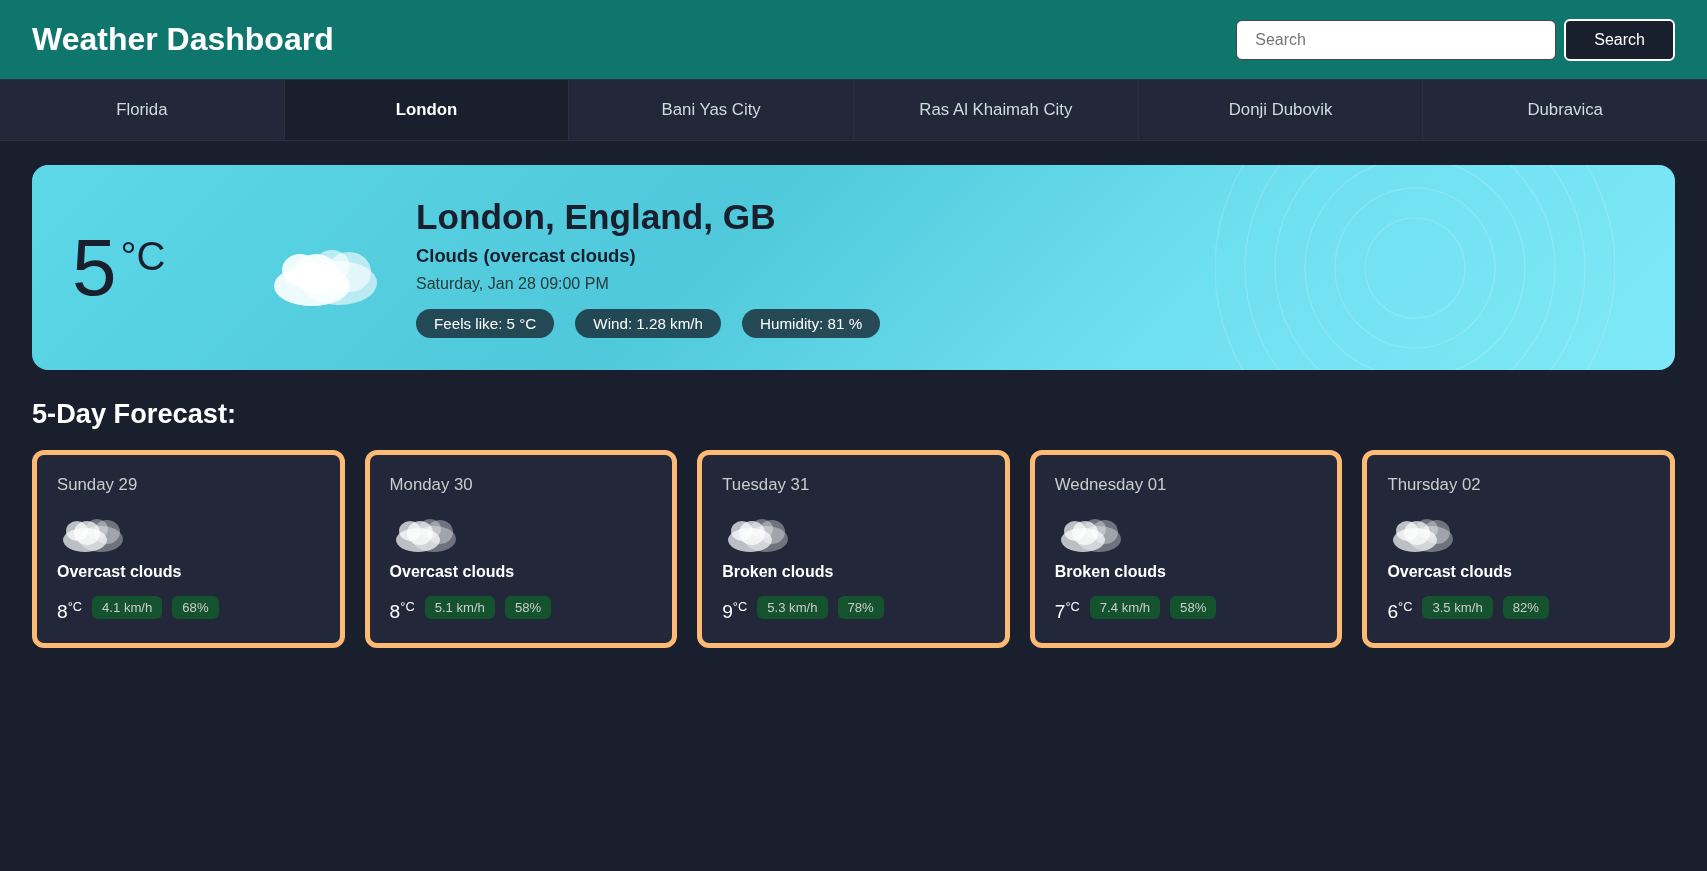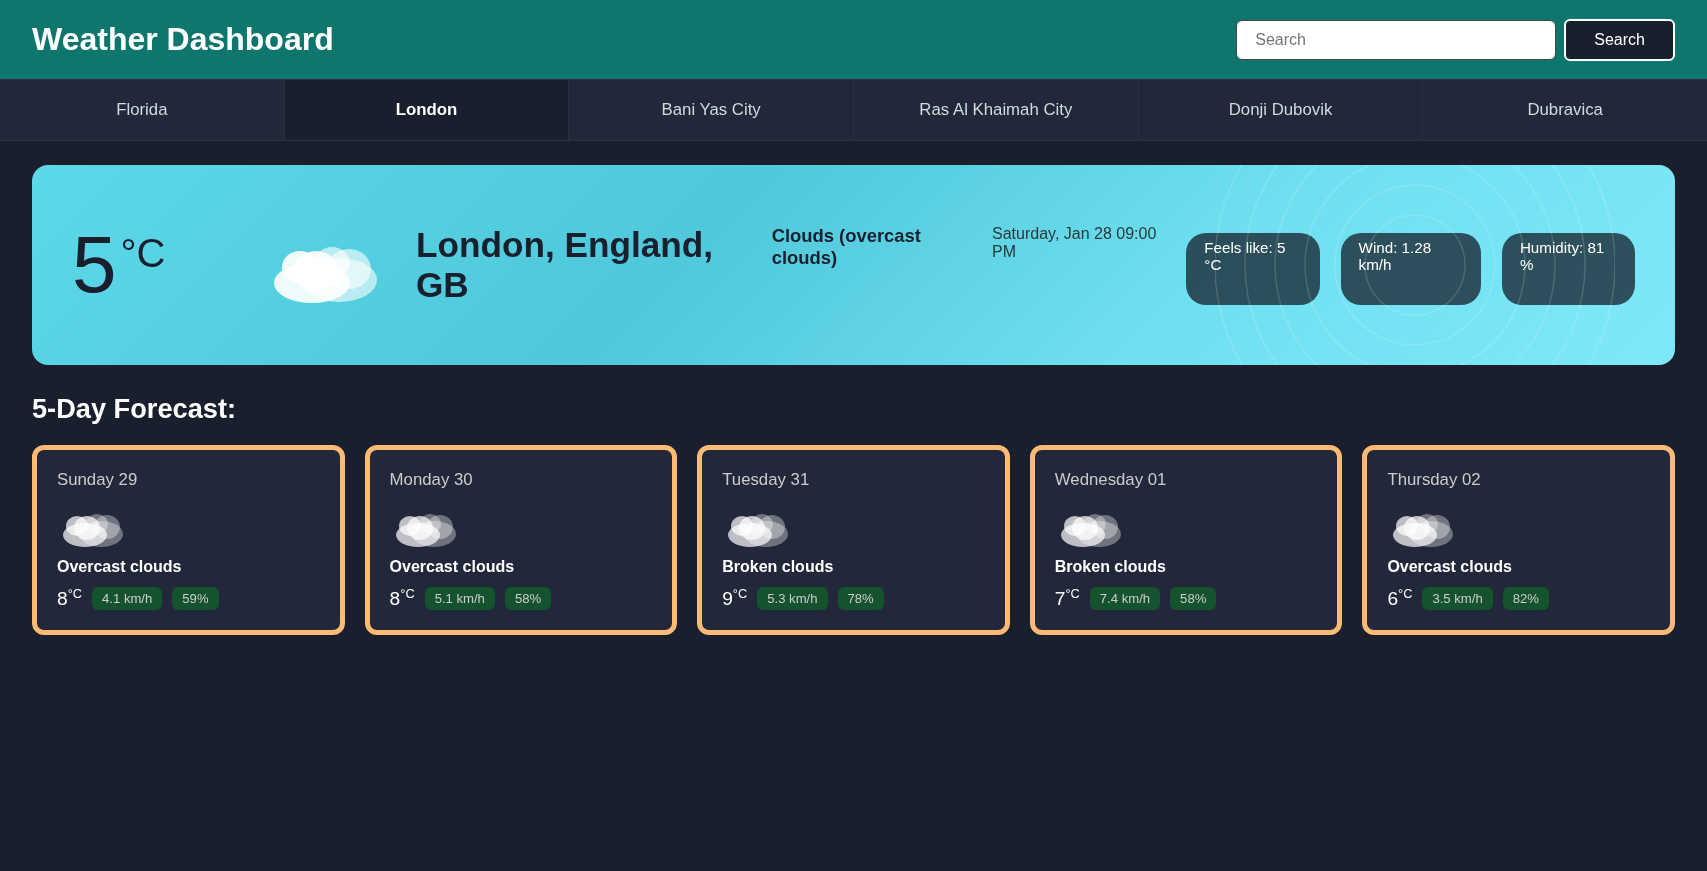--- a/index.html
+++ b/index.html
@@ -117,21 +117,21 @@
       font-size: 2.5rem;
       margin-top: 12px;
     }
     .banner-cloud-icon {
       width: 120px;
       height: 80px;
       flex-shrink: 0;
     }
     .banner-info {
       display: flex;
-      flex-direction: row;
+      flex-direction: column;
       gap: 8px;
     }
     .banner-city {
       font-size: 2.2rem;
       font-weight: 700;
       color: #1a1f2e;
     }
     .banner-condition {
       font-size: 1.15rem;
       font-weight: 600;
@@ -193,20 +193,21 @@
     }
     .forecast-bottom {
       display: flex;
       align-items: center;
       gap: 10px;
     }
     .forecast-temp {
       font-size: 1.2rem;
       font-weight: 500;
       color: #fff;
+      margin-top: 8px;
     }
     .forecast-temp-unit {
       font-size: 0.8rem;
       vertical-align: super;
     }
     .forecast-badge {
       background: #14532d;
       border-radius: 6px;
       padding: 4px 10px;
       font-size: 0.82rem;
@@ -282,21 +283,21 @@
       <ellipse cx="50" cy="27" rx="13" ry="12" fill="rgba(255,255,255,0.35)"></ellipse>
       <ellipse cx="40" cy="24" rx="11" ry="10" fill="rgba(255,255,255,0.35)"></ellipse>
       <ellipse cx="28" cy="35" rx="22" ry="12" fill="rgba(255,255,255,0.7)"></ellipse>
       <ellipse cx="30" cy="28" rx="13" ry="12" fill="rgba(255,255,255,0.7)"></ellipse>
       <ellipse cx="20" cy="26" rx="11" ry="10" fill="rgba(255,255,255,0.7)"></ellipse>
     </svg>
       <span class="forecast-condition">Overcast clouds</span>
       <div class="forecast-bottom">
         <span class="forecast-temp">8<span class="forecast-temp-unit">°C</span></span>
         <span class="forecast-badge">4.1 km/h</span>
-        <span class="forecast-badge">59%</span>
+        <span class="forecast-badge">68%</span>
       </div>
     </div>
       <div class="forecast-card">
       <span class="forecast-day">Monday 30</span>
       <svg class="forecast-cloud-icon" viewBox="0 0 70 48">
       <ellipse cx="44" cy="34" rx="22" ry="13" fill="rgba(255,255,255,0.35)"></ellipse>
       <ellipse cx="50" cy="27" rx="13" ry="12" fill="rgba(255,255,255,0.35)"></ellipse>
       <ellipse cx="40" cy="24" rx="11" ry="10" fill="rgba(255,255,255,0.35)"></ellipse>
       <ellipse cx="28" cy="35" rx="22" ry="12" fill="rgba(255,255,255,0.7)"></ellipse>
       <ellipse cx="30" cy="28" rx="13" ry="12" fill="rgba(255,255,255,0.7)"></ellipse>

